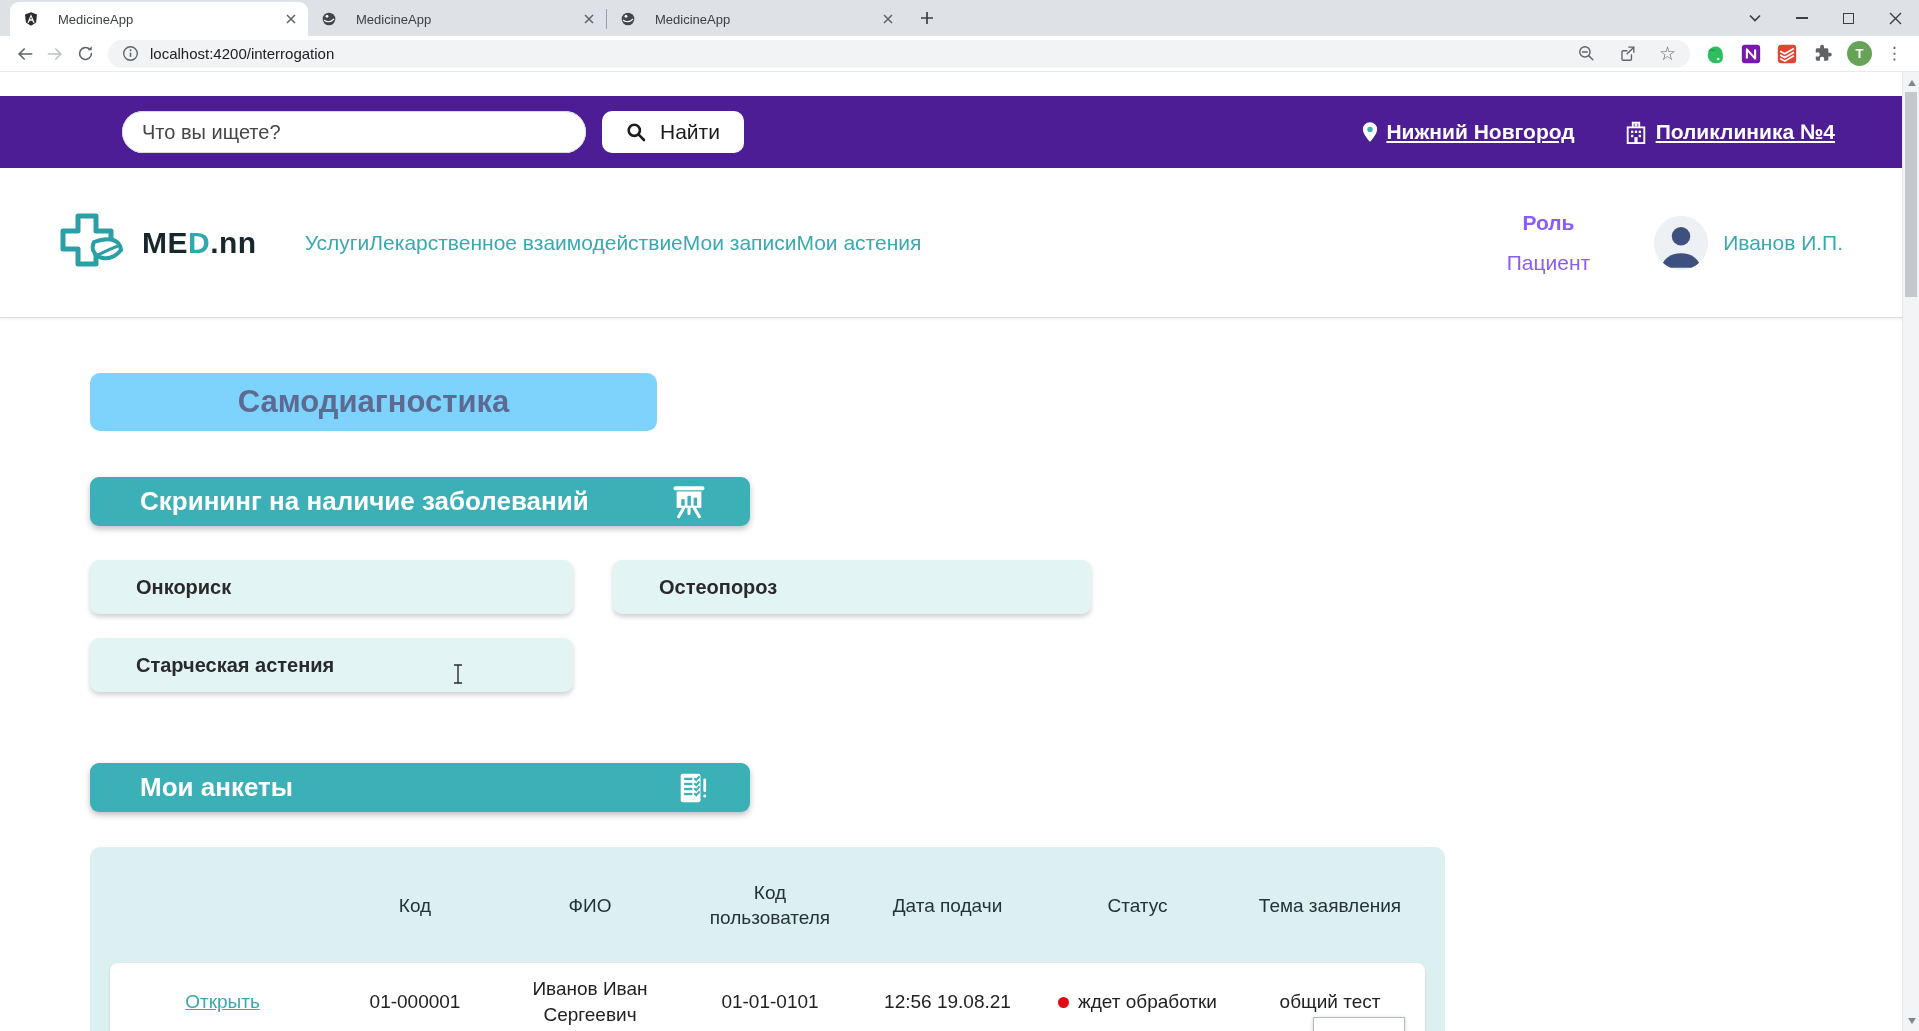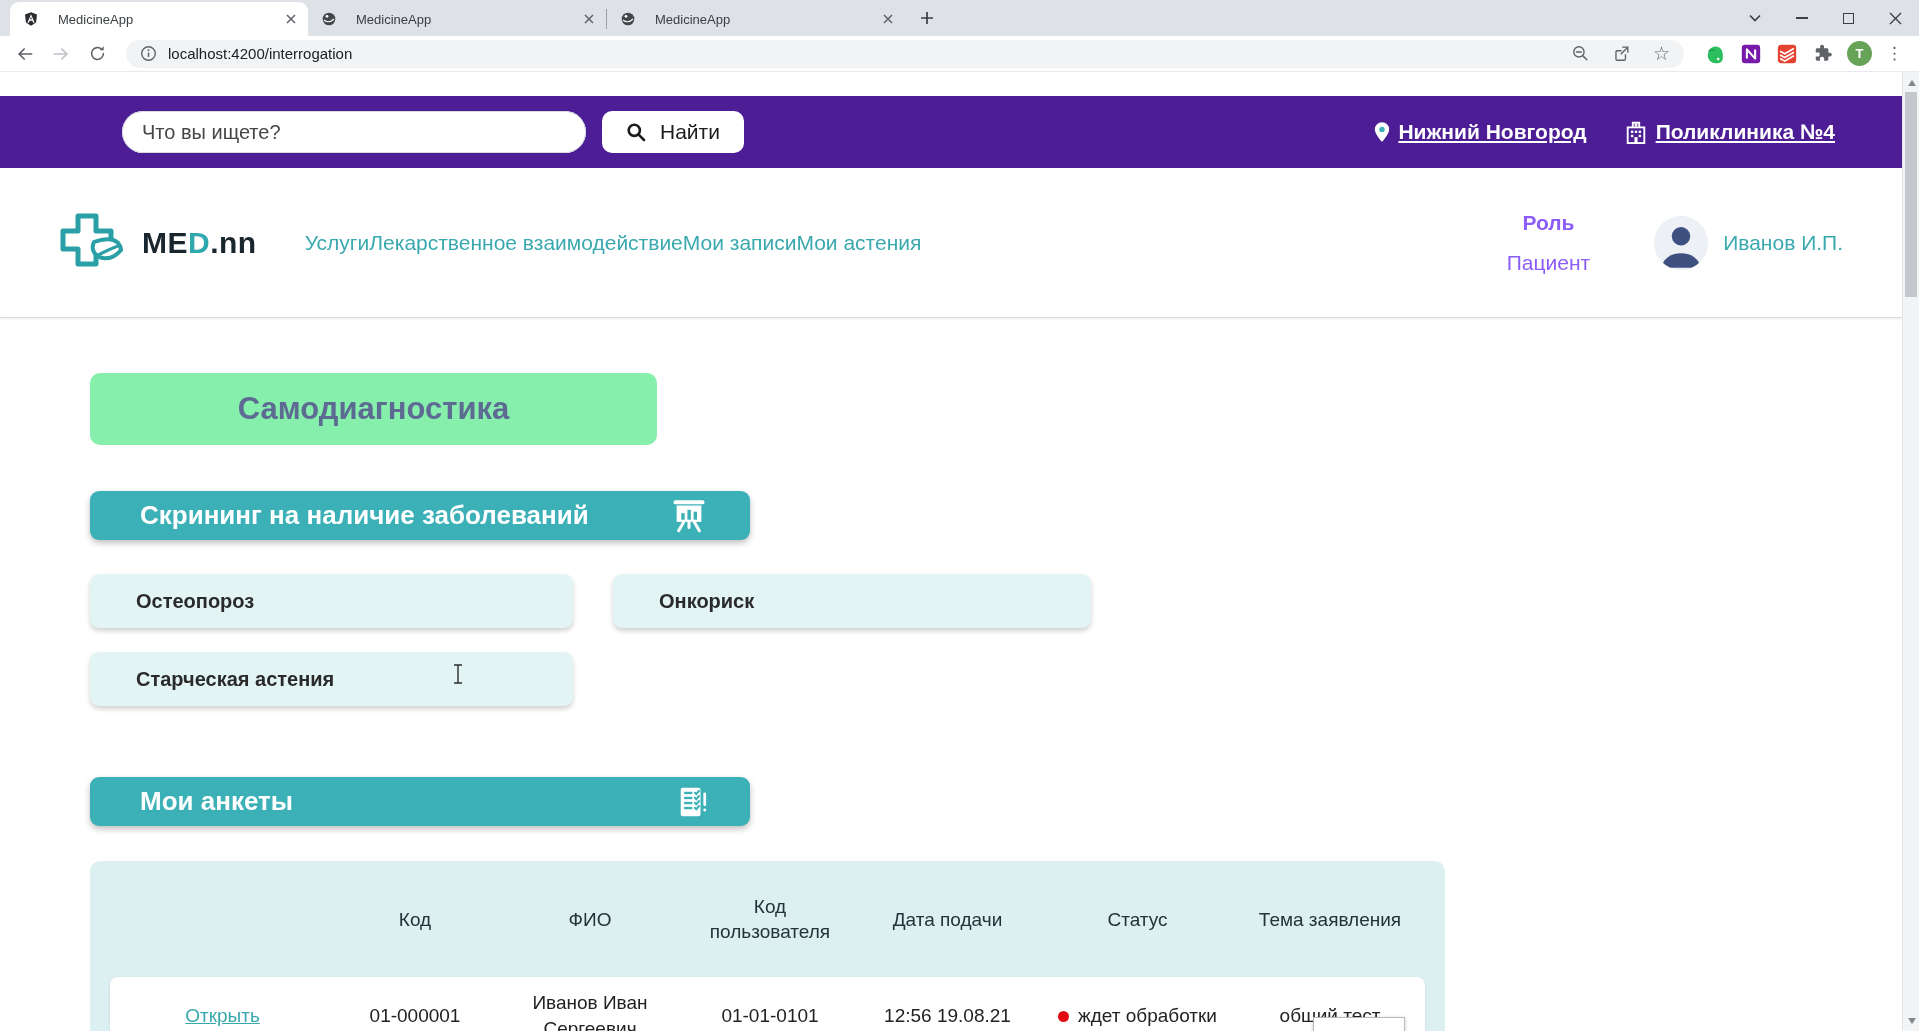--- a/index.html
+++ b/index.html
@@ -12,56 +12,56 @@
   .tab.active { background:#fff; border-radius:9px 9px 0 0; }
   .tab-title { flex:1; white-space:nowrap; overflow:hidden; }
   .tab-close { width:18px; height:18px; display:flex; align-items:center; justify-content:center; border-radius:50%; }
   .tab-sep { width:1px; height:20px; background:#9aa0a6; margin-bottom:7px; }
   .newtab-btn { width:28px; height:28px; margin:0 0 4px 8px; display:flex; align-items:center; justify-content:center; border-radius:50%; }
   .win-controls { margin-left:auto; display:flex; height:36px; }
   .win-btn { width:47px; height:36px; display:flex; align-items:center; justify-content:center; color:#3c4043; font-size:17px; }
   .max-box { width:11px; height:11px; border:1.6px solid #3c4043; }
   .min-bar { width:12px; height:1.8px; background:#3c4043; }
 
-  .toolbar { height:36px; background:#fff; display:flex; align-items:center; padding:0 10px; gap:6px; border-bottom:1px solid #e8eaed; }
+  .toolbar { height:36px; background:#fff; display:flex; align-items:center; padding:0 10px; border-bottom:1px solid #e8eaed; }
   .tool-icon { width:30px; height:30px; display:flex; align-items:center; justify-content:center; border-radius:50%; }
   .addr { flex:1; height:28px; background:#f1f3f4; border-radius:14px; display:flex; align-items:center; padding:0 14px; gap:11px; margin:0 8px; }
   .addr-url { font-size:15px; color:#202124; }
   .ext-strip { display:flex; align-items:center; gap:14px; padding:0 6px; }
   .profile-avatar { width:25px; height:25px; border-radius:50%; background:#67a357; color:#fff; font-size:13px; font-weight:bold; display:flex; align-items:center; justify-content:center; }
   .star-glyph { font-size:19px; color:#5f6368; }
   .kebab { font-size:17px; color:#5f6368; letter-spacing:0; }
 
   
   .page { position:absolute; top:72px; left:0; right:0; bottom:0; background:#fff; overflow:hidden; }
   .top-gap { height:24px; background:#fff; }
 
   .site-header { height:72px; background:#4c1d95; display:flex; align-items:center; padding:0 84px 0 122px; }
   .search-pill { width:464px; height:42px; background:#fff; border-radius:21px; display:flex; align-items:center; padding:0 20px; box-shadow:inset 0 0 0 1px #d8dcdf; }
   .search-pill input { border:none; outline:none; width:100%; font-size:20px; color:#333; background:transparent; font-family:"Liberation Sans", sans-serif; }
   .search-pill input::placeholder { color:#464646; opacity:1; }
   .find-btn { margin-left:16px; height:42px; padding:0 24px; background:#fff; border:none; border-radius:10px; display:flex; align-items:center; gap:14px; font-size:21px; color:#1c1c1c; font-family:"Liberation Sans", sans-serif; cursor:pointer; }
-  .header-right { margin-left:auto; display:flex; gap:36px; align-items:center; }
+  .header-right { margin-left:auto; display:flex; gap:48px; align-items:center; }
   .header-link { color:#fff; font-size:21px; font-weight:600; text-decoration:underline; display:flex; align-items:center; gap:7px; cursor:pointer; }
 
   .site-nav { height:150px; display:flex; align-items:center; padding:0 76px 0 56px; background:#fff; border-bottom:1px solid #dcdcdc; box-shadow:0 1px 3px rgba(0,0,0,.07); }
   .brand { display:flex; align-items:center; gap:14px; }
   .brand-text { font-size:30px; font-weight:800; color:#19262e; letter-spacing:.5px; }
   .brand-text .d { color:#2fa8ae; }
   .nav-items { flex:1; display:flex; justify-content:flex-start; padding:0 48px; }
   .nav-link { color:#3aa9af; font-size:21px; cursor:pointer; white-space:nowrap; }
   .role-col { text-align:center; color:#8b5cf6; margin-right:64px; }
   .role-label { font-weight:700; font-size:21px; margin-bottom:16px; }
   .role-value { font-size:21px; }
   .user { display:flex; align-items:center; gap:15px; }
   .avatar-wrap { width:54px; height:54px; border-radius:50%; overflow:hidden; background:#edf0f4; }
   .user-name { color:#3aa9af; font-size:21px; white-space:nowrap; }
 
   .content { padding-left:90px; position:relative; }
-  .title-box { margin-top:55px; width:567px; height:72px; background:#86efac; border-radius:10px; display:flex; align-items:center; justify-content:center; font-size:31px; font-weight:700; color:#5d6b93; }
+  .title-box { margin-top:55px; width:567px; height:58px; background:#7dd3fc; border-radius:10px; display:flex; align-items:center; justify-content:center; font-size:31px; font-weight:700; color:#5d6b93; }
   .banner { margin-top:46px; width:660px; height:49px; background:#3bb0b7; border-radius:9px; box-shadow:0 3px 6px rgba(0,0,0,.25); display:flex; align-items:center; color:#fff; font-size:26px; font-weight:700; padding-left:50px; position:relative; }
   .banner-icon { position:absolute; right:42px; top:50%; transform:translateY(-50%); display:flex; }
   .banner.forms { margin-top:71px; }
   .btn-grid { margin-top:34px; display:grid; grid-template-columns:483px 478px; column-gap:40px; row-gap:24px; }
   .scr-btn { height:54px; background:#e2f4f4; border:none; border-radius:9px; box-shadow:0 3px 5px rgba(0,0,0,.18); display:flex; align-items:center; padding-left:46px; font-size:20px; font-weight:700; color:#2a2a2a; font-family:"Liberation Sans", sans-serif; cursor:pointer; text-align:left; }
 
   .table-card { margin-top:35px; width:1355px; background:#dcf0f1; border-radius:10px 10px 0 0; padding:26px 20px 0; }
   .tgrid { display:grid; grid-template-columns:225px 160px 190px 170px 185px 195px 1fr; align-items:center; }
   .thead { min-height:66px; font-size:19px; color:#263238; text-align:center; }
   .hdr-narrow { max-width:122px; margin:0 auto; line-height:1.3; }
@@ -320,22 +320,22 @@
               <rect x="4" y="4.2" width="16" height="10.6" fill="#fff"></rect>
               <rect x="7" y="9.2" width="2.2" height="4.2" fill="#3bb0b7"></rect>
               <rect x="11" y="7" width="2.2" height="6.4" fill="#3bb0b7"></rect>
               <rect x="15" y="8.2" width="2.2" height="5.2" fill="#3bb0b7"></rect>
               <path d="M8.5 15l-3.2 5.5M15.5 15l3.2 5.5M12 15v3.4" stroke="#fff" stroke-width="2" stroke-linecap="round"></path>
             </svg>
         </span>
       </div>
 
       <div class="btn-grid">
+        <button class="scr-btn">Онкориск</button>
         <button class="scr-btn">Остеопороз</button>
-        <button class="scr-btn">Онкориск</button>
         <button class="scr-btn">Старческая астения</button>
       </div>
 
       <div class="banner forms">
         <span>Мои анкеты</span>
         <span class="banner-icon">
           <svg width="30" height="34" viewBox="0 0 22 24">
               <rect x="2" y="1.5" width="14.5" height="21" rx="1.5" fill="#fff"></rect>
               <rect x="4.5" y="4.5" width="6" height="1.7" fill="#3bb0b7"></rect>
               <rect x="4.5" y="8.2" width="6" height="1.7" fill="#3bb0b7"></rect>

